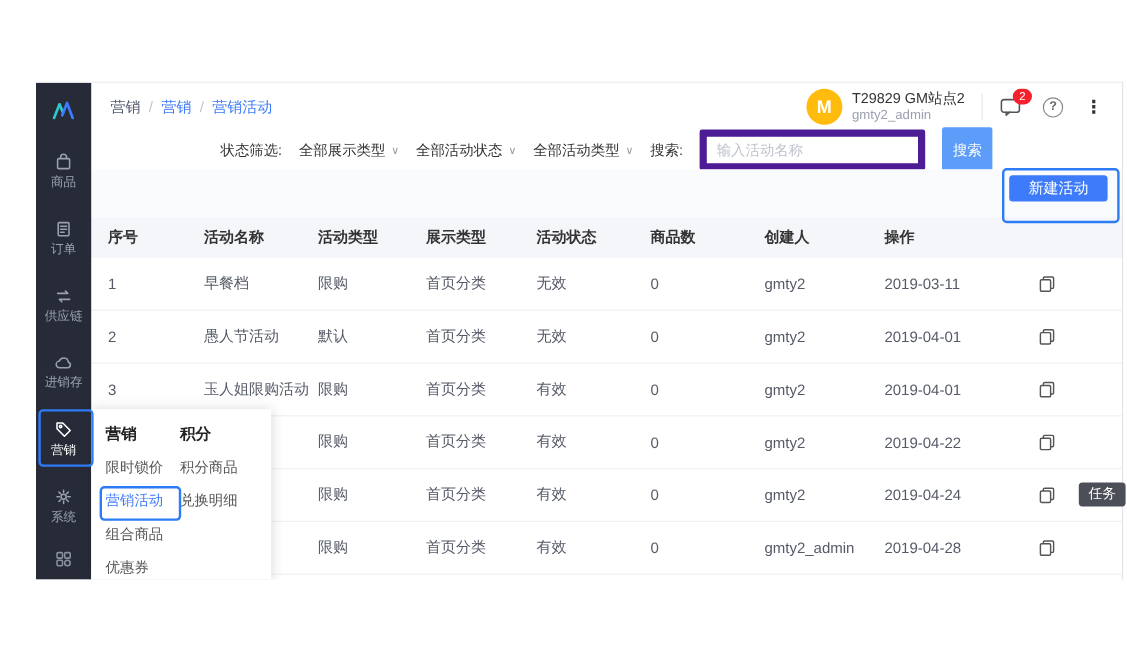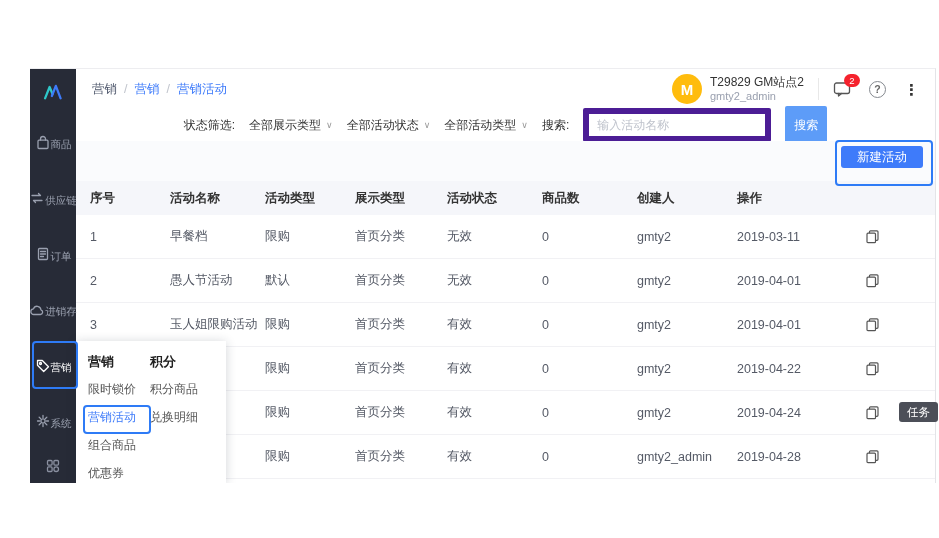--- a/index.html
+++ b/index.html
@@ -5,21 +5,21 @@
   html,body{margin:0;padding:0;background:#fff;}
   .stage{position:relative;width:939px;height:538px;background:#ffffff;overflow:hidden;
          font-family:"Liberation Sans","DejaVu Sans",sans-serif;-webkit-font-smoothing:antialiased;}
   .app{position:absolute;left:30px;top:68px;width:905px;height:414px;background:#fff;
        border-top:1px solid #ededf0;border-right:1px solid #e4e4e8;overflow:hidden;}
 
   
   .sidebar{position:absolute;left:0;top:0;bottom:0;width:46px;background:#272b37;
            display:flex;flex-direction:column;align-items:center;z-index:10;}
   .logo{height:46px;width:100%;display:flex;align-items:center;justify-content:center;}
-  .nav-item{width:100%;height:56px;display:flex;align-items:center;
+  .nav-item{width:100%;height:56px;display:flex;flex-direction:column;align-items:center;
             justify-content:center;color:#9aa0af;cursor:pointer;}
   .nav-item.active{color:#ffffff;}
   .nav-label{font-size:10.5px;line-height:12px;margin-top:3px;white-space:nowrap;}
   .nav-apps{height:34px;margin-top:0;color:#8a90a0;}
 
   
   .main{margin-left:46px;width:859px;}
   .topbar{height:40px;display:flex;align-items:center;justify-content:space-between;
           padding:0 16px;box-sizing:border-box;}
   .breadcrumb{font-size:12.5px;color:#515a6e;display:flex;align-items:center;}
@@ -111,34 +111,34 @@
             <rect x="3" y="5.2" width="10" height="8.3" rx="1"></rect>
               <path d="M5.5 5V4a2.5 2.5 0 0 1 5 0v1"></path>
           </svg>
         </span>
         <span class="nav-label">商品</span>
       </div>
 
       <div class="nav-item">
         <span>
           <svg width="16" height="16" viewBox="0 0 16 16" fill="none" stroke="currentColor" stroke-width="1.3" stroke-linecap="round" stroke-linejoin="round">
-            <path d="M3 5.5h8.5M11.5 5.5l-2-2M13 10.5H4.5M4.5 10.5l2 2"></path>
-          </svg>
-        </span>
-        <span class="nav-label">供应链</span>
-      </div>
-
-      <div class="nav-item">
-        <span>
-          <svg width="16" height="16" viewBox="0 0 16 16" fill="none" stroke="currentColor" stroke-width="1.3" stroke-linecap="round" stroke-linejoin="round">
             <rect x="3.5" y="2.5" width="9" height="11" rx="1"></rect>
               <path d="M5.5 5.5h5M5.5 8h5M5.5 10.5h3"></path>
           </svg>
         </span>
         <span class="nav-label">订单</span>
+      </div>
+
+      <div class="nav-item">
+        <span>
+          <svg width="16" height="16" viewBox="0 0 16 16" fill="none" stroke="currentColor" stroke-width="1.3" stroke-linecap="round" stroke-linejoin="round">
+            <path d="M3 5.5h8.5M11.5 5.5l-2-2M13 10.5H4.5M4.5 10.5l2 2"></path>
+          </svg>
+        </span>
+        <span class="nav-label">供应链</span>
       </div>
 
       <div class="nav-item">
         <span>
           <svg width="16" height="16" viewBox="0 0 16 16" fill="none" stroke="currentColor" stroke-width="1.3" stroke-linecap="round" stroke-linejoin="round">
             <path d="M4.8 12.5a2.8 2.8 0 0 1-.3-5.6 3.8 3.8 0 0 1 7.4.9 2.4 2.4 0 0 1-.4 4.7z"></path>
           </svg>
         </span>
         <span class="nav-label">进销存</span>
       </div>

